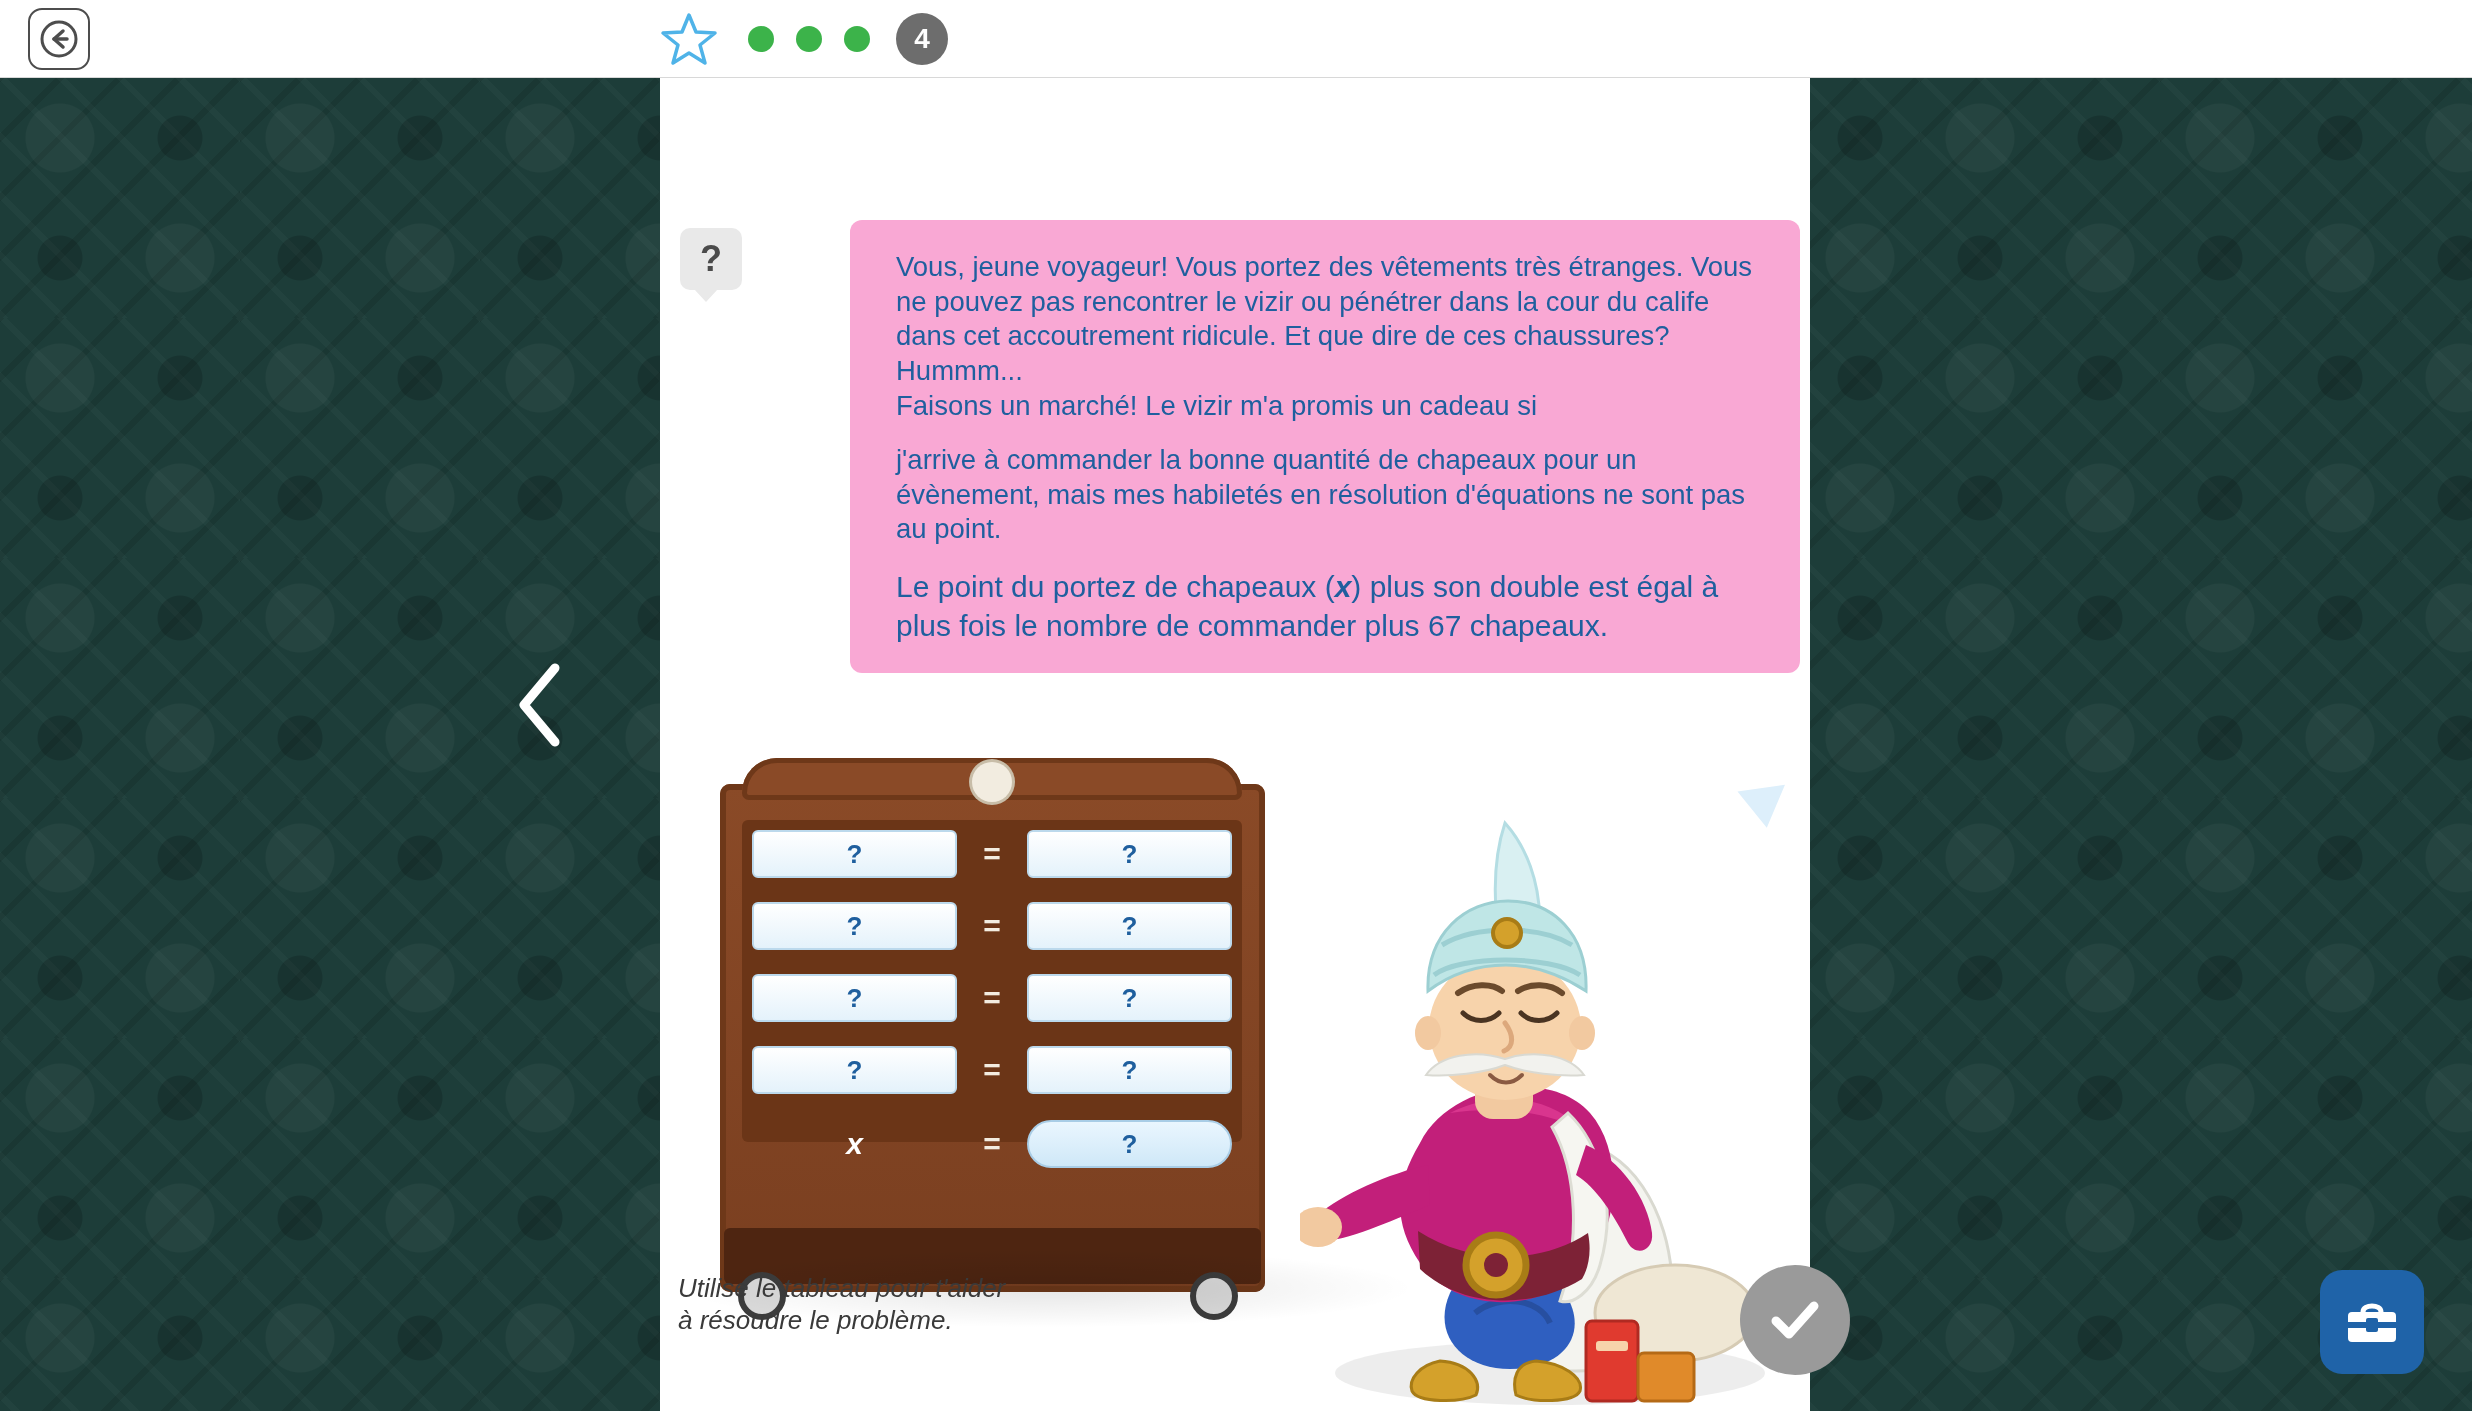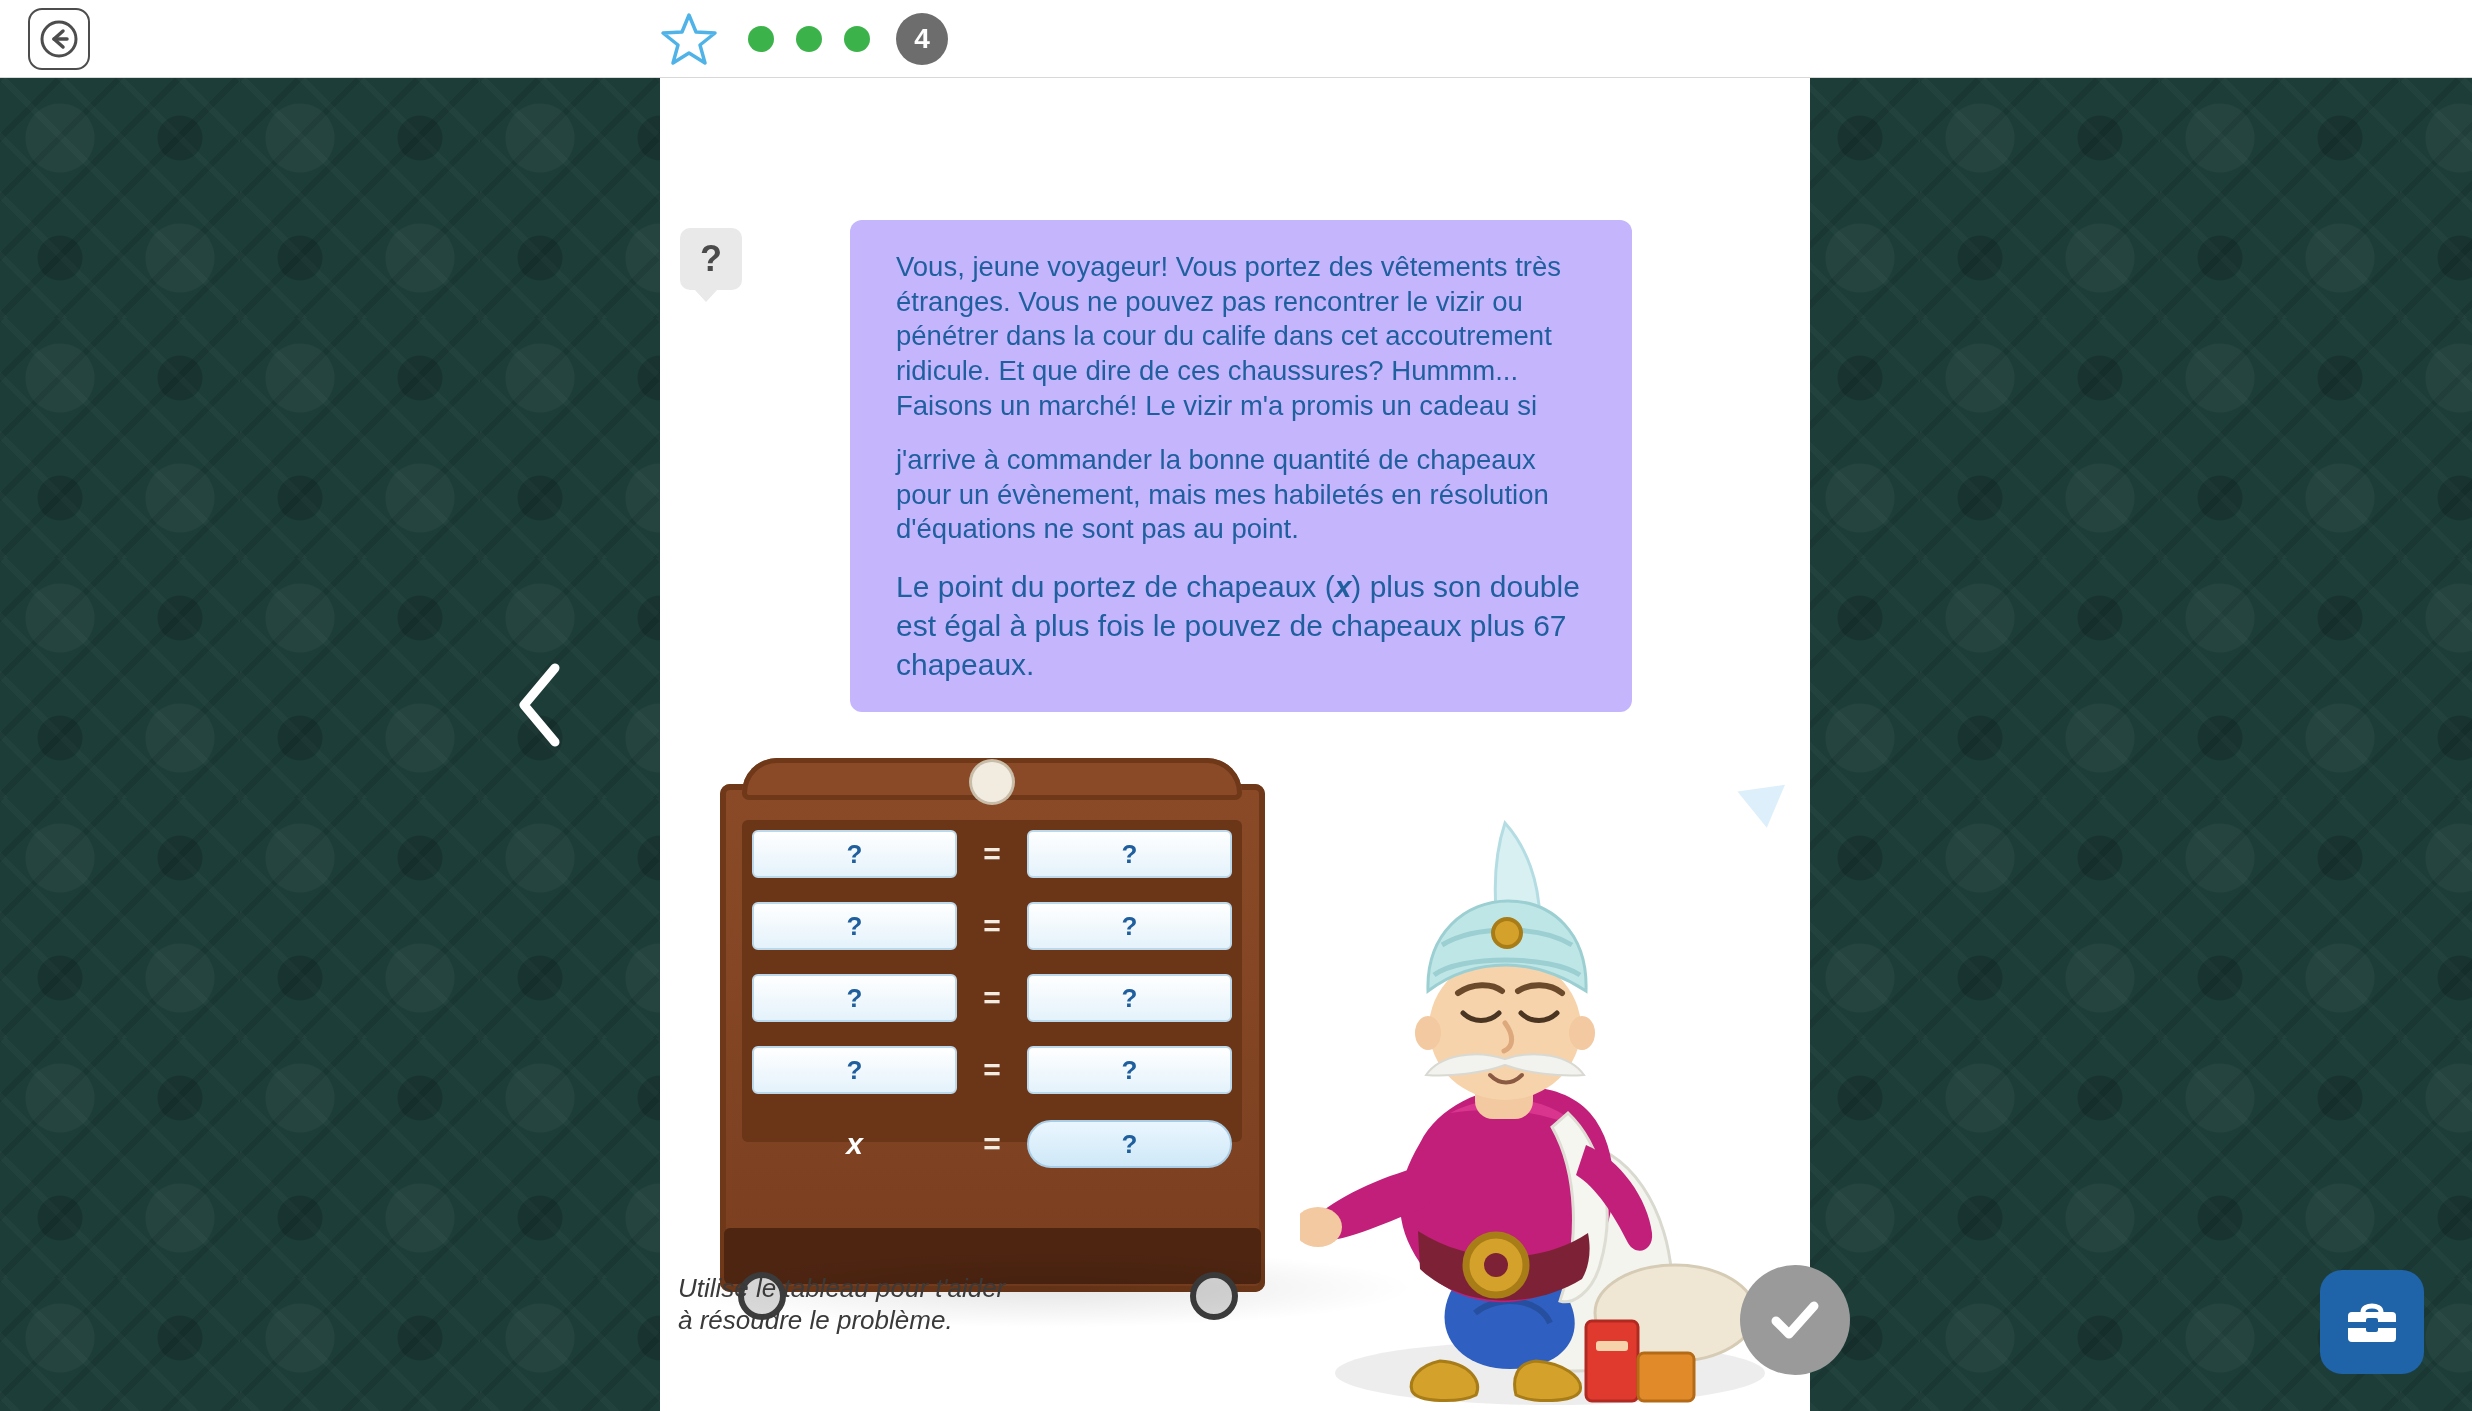--- a/index.html
+++ b/index.html
@@ -86,22 +86,22 @@
     font-size: 36px; font-weight: bold; color: #4b4b4b;
   }
   #qmark:after {
     content: ""; position: absolute; left: 14px; bottom: -12px;
     border-left: 12px solid transparent;
     border-right: 12px solid transparent;
     border-top: 13px solid #e9e9e9;
   }
   #bubble {
     position: absolute; left: 190px; top: 142px;
-    width: 782px;
-    background: #c4b5fd;
+    width: 950px;
+    background: #f9a8d4;
     border-radius: 12px;
     padding: 30px 36px 28px 46px;
     color: #1f5f9e;
     font-size: 27.5px;
     line-height: 1.26;
   }
   #bubble p { margin-bottom: 20px; }
   #bubble p:last-child { margin-bottom: 0; }
   #bubble b { font-weight: normal; }
   #bubble .big { font-size: 30px; line-height: 1.3; }
@@ -246,21 +246,21 @@
 
   <div id="bubble">
     <p>
       <span>Vous, jeune voyageur! Vous portez des vêtements très étranges. Vous ne pouvez pas rencontrer le vizir ou pénétrer dans la cour du calife dans cet accoutrement ridicule. Et que dire de ces chaussures? Hummm...</span><br>
       <span>Faisons un marché! Le vizir m'a promis un cadeau si</span>
     </p>
     <p>
       <b>j'arrive à commander la bonne quantité de chapeaux</b><span> pour un évènement, mais mes habiletés en résolution d'équations ne sont pas au point.</span>
     </p>
     <p class="big">
-      <span>Le </span><b>point</b><span> du portez de chapeaux (</span><i>x</i><span>) </span><b>plus</b><span> son </span><b>double</b><span> est égal à </span><b>plus fois</b><span> le pouvez de chapeaux </span><b>plus</b><span> 67 chapeaux.</span>
+      <span>Le </span><b>point</b><span> du portez de chapeaux (</span><i>x</i><span>) </span><b>plus</b><span> son </span><b>double</b><span> est égal à </span><b>plus fois</b><span> le nombre de commander </span><b>plus</b><span> 67 chapeaux.</span>
     </p>
   </div>
 
   <div id="rack">
     <div id="rack-frame"></div>
     <div id="rack-crown"></div>
     <div id="rack-knob"></div>
     <div id="rack-inner"></div>
     <div id="rack-base"></div>
     <div class="wheel left"></div>

